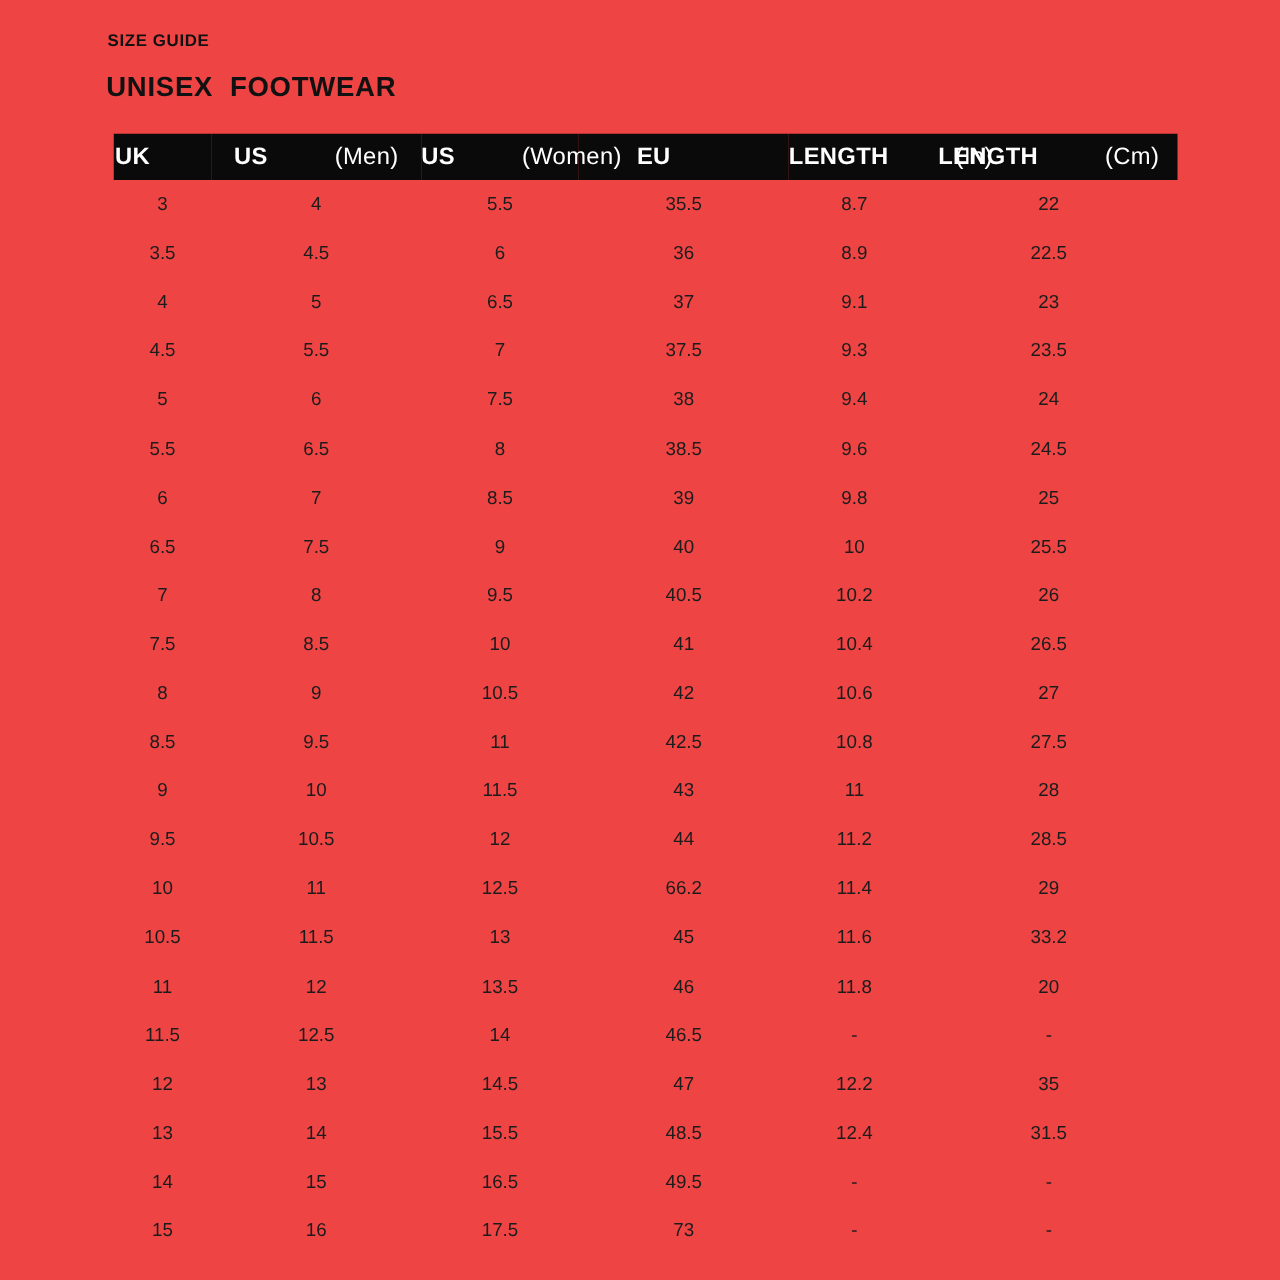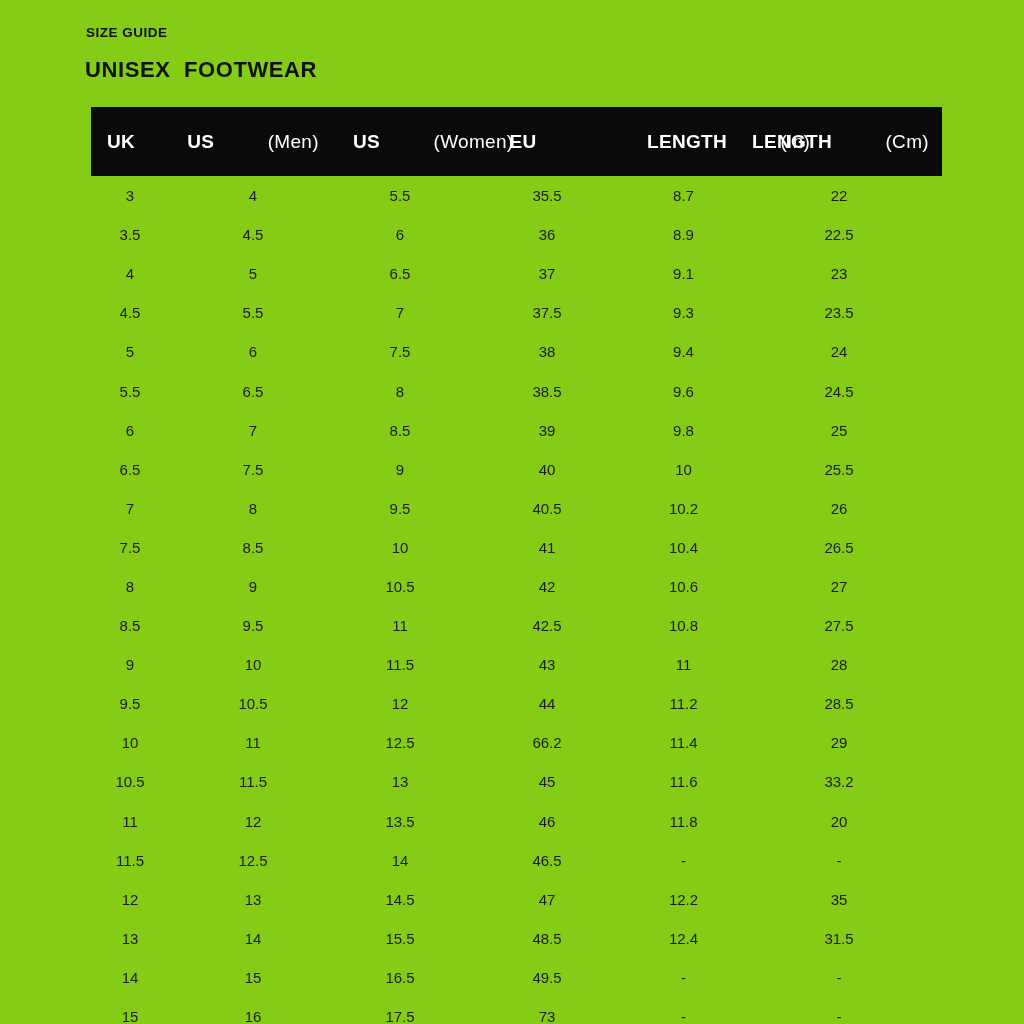--- a/index.html
+++ b/index.html
@@ -5,21 +5,21 @@
   html, body {
     margin: 0;
     padding: 0;
     background: #ffffff;
     font-family: "Liberation Sans", sans-serif;
   }
   .page {
     position: relative;
     width: 1024px;
     height: 1024px;
-    background: #84cc16;
+    background: #ef4444;
     overflow: hidden;
   }
   .eyebrow {
     position: absolute;
     left: 86px;
     top: 25px;
     font-size: 13.5px;
     font-weight: 700;
     letter-spacing: 0.5px;
     color: #111111;
@@ -44,21 +44,21 @@
   }
   table.size-table thead th {
     background: #0a0a0a;
     color: #ffffff;
     height: 37px;
     font-size: 19px;
     font-weight: 700;
     letter-spacing: 0.3px;
     text-align: center;
     vertical-align: middle;
-    padding: 16px;
+    padding: 0;
     white-space: nowrap;
   }
   table.size-table thead th .rest {
     font-weight: 400;
     white-space: pre;
     margin-left: 48px;
   }
   table.size-table tbody td {
     height: 39.1px;
     padding: 0;

